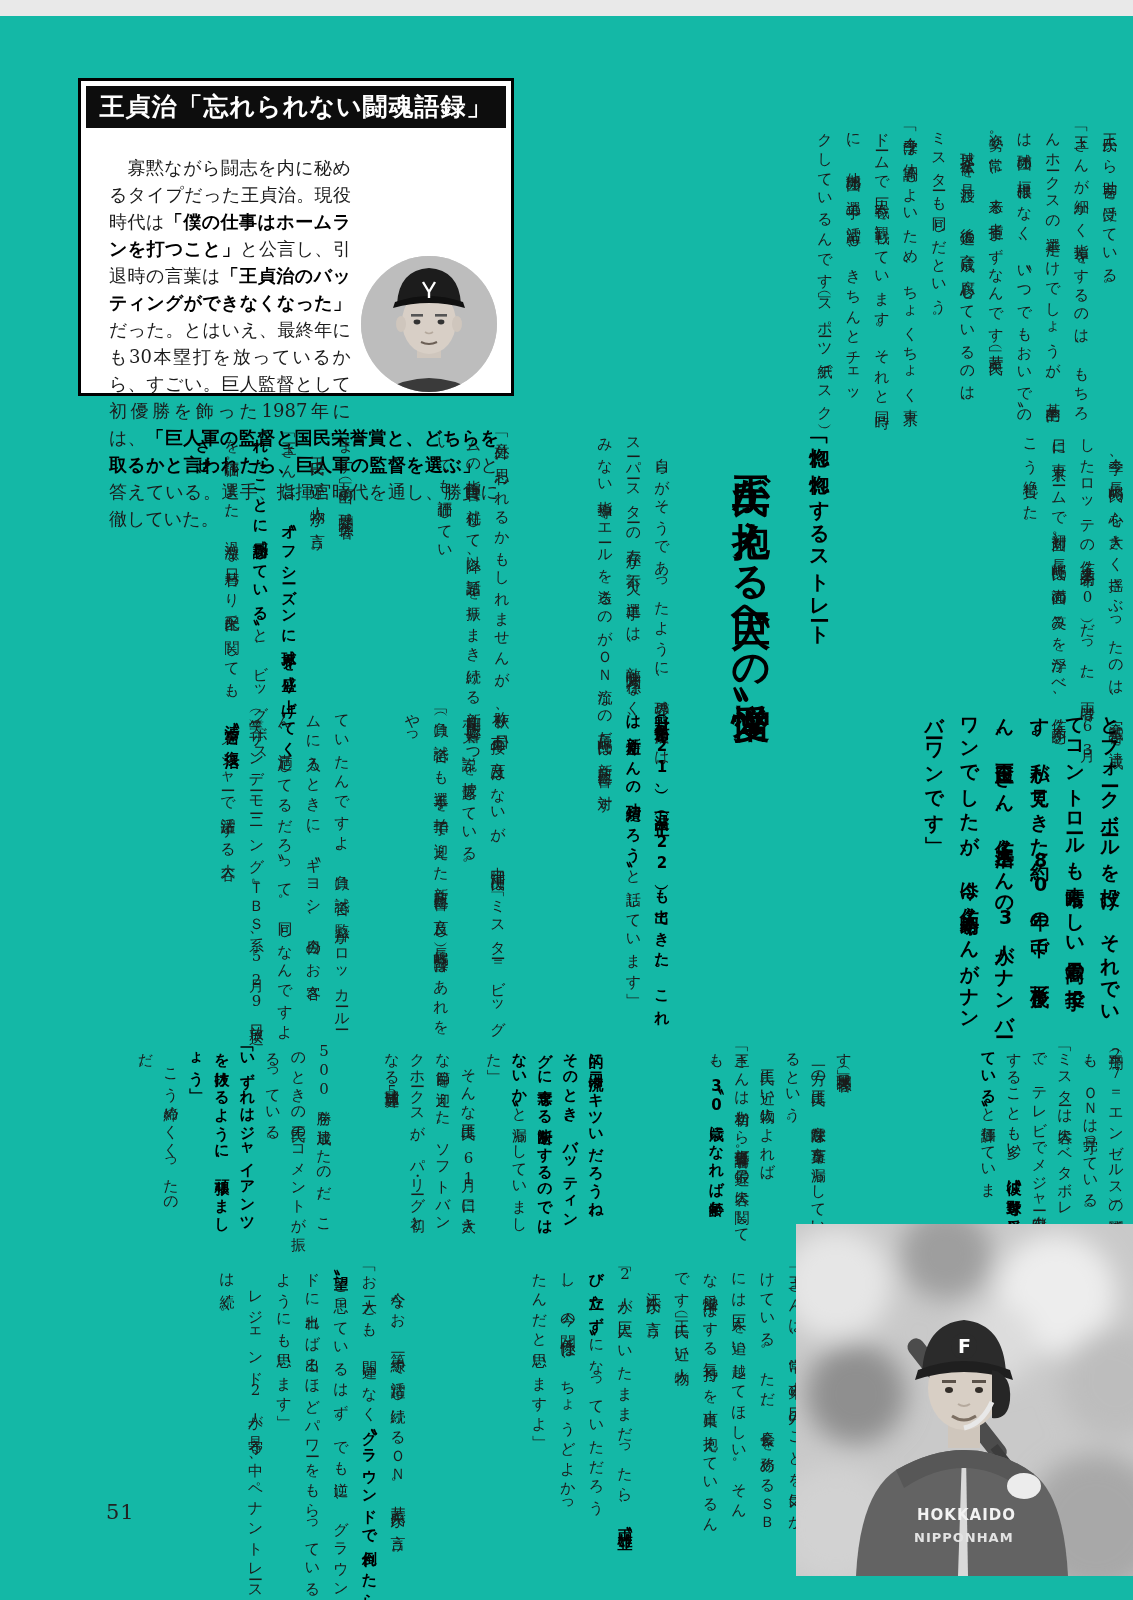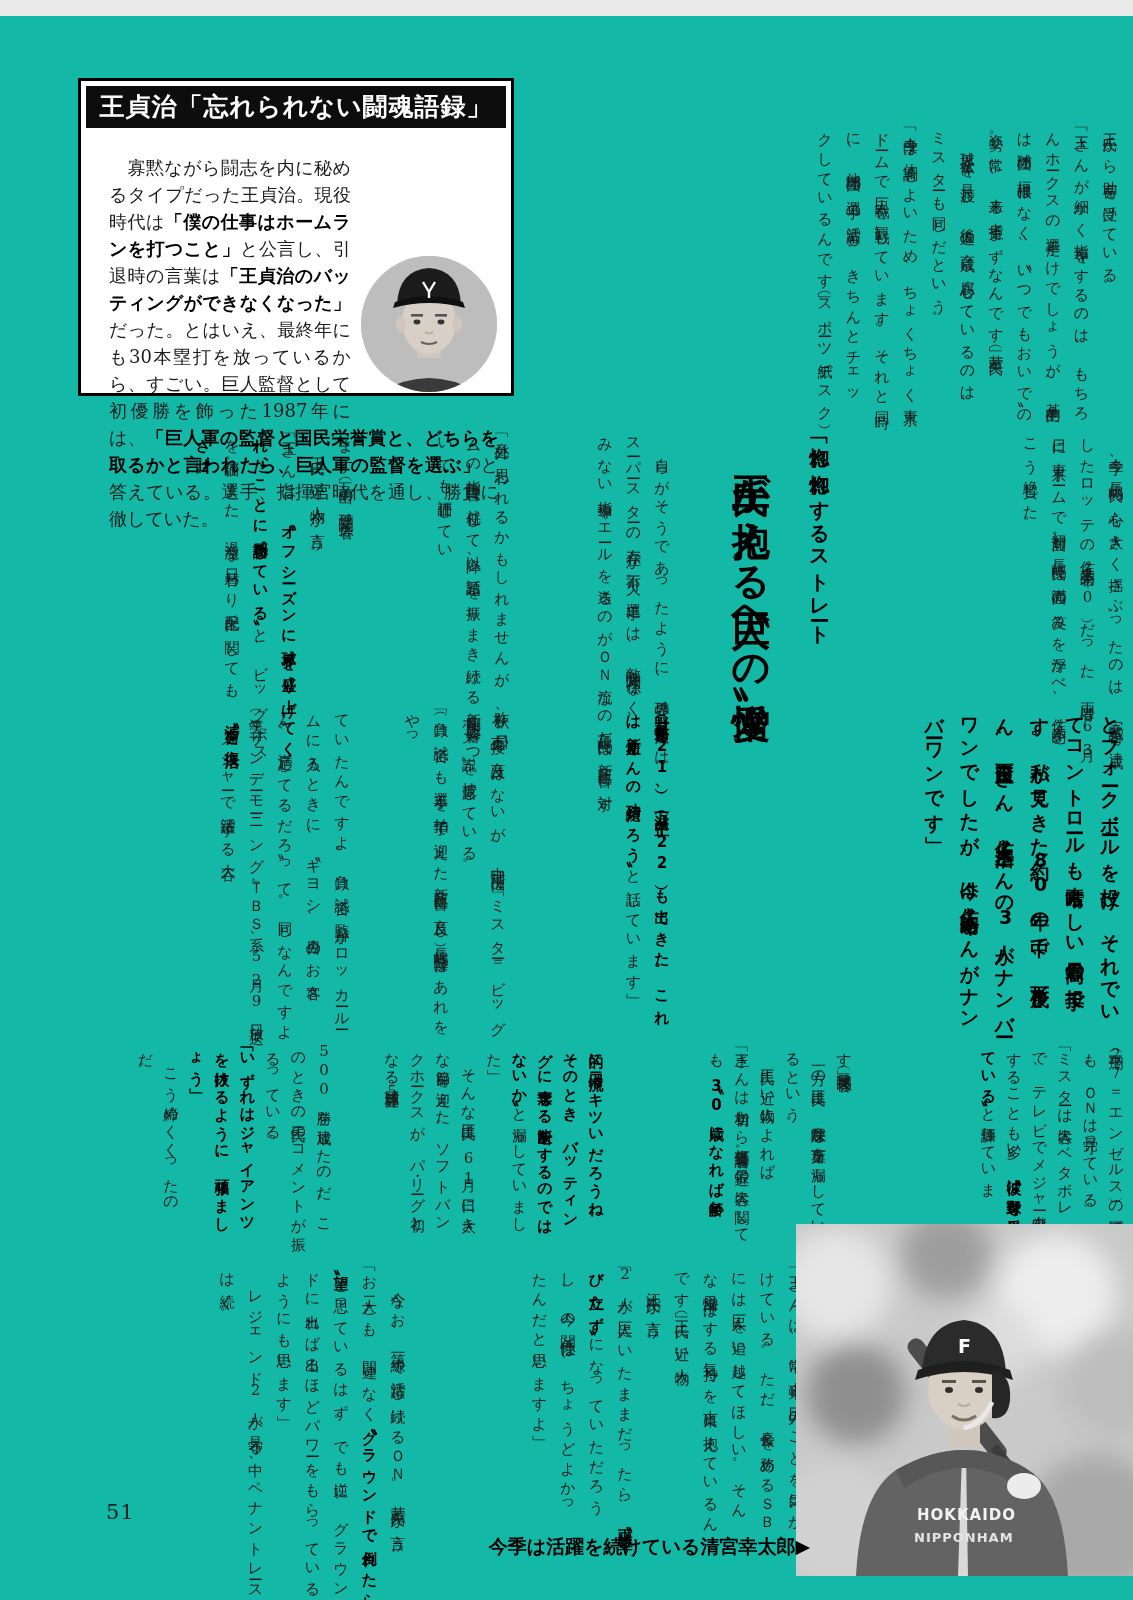--- a/index.html
+++ b/index.html
@@ -195,17 +195,16 @@
       <rect x="176" y="156" width="14" height="3" fill="#5a5149"></rect>
       <ellipse cx="153" cy="166" rx="4" ry="3" fill="#332e29"></ellipse>
       <ellipse cx="183" cy="166" rx="4" ry="3" fill="#332e29"></ellipse>
       <path d="M162 180 Q168 184 174 180" stroke="#b5a99d" stroke-width="2" fill="none"></path>
       <path d="M156 192 Q168 200 180 192" stroke="#7c6f63" stroke-width="3" fill="none"></path>
 
       <path d="M196 178 Q186 200 168 204" stroke="#e8e8e8" stroke-width="5" fill="none"></path>
     </svg>
   </figure>
 
-  <figcaption id="caption"><span>今季は活躍を続けている清宮幸太郎▶</span></figcaption>
 
   <div id="pageno"><span>51</span></div>
 
 </div>
 
 </body></html>

